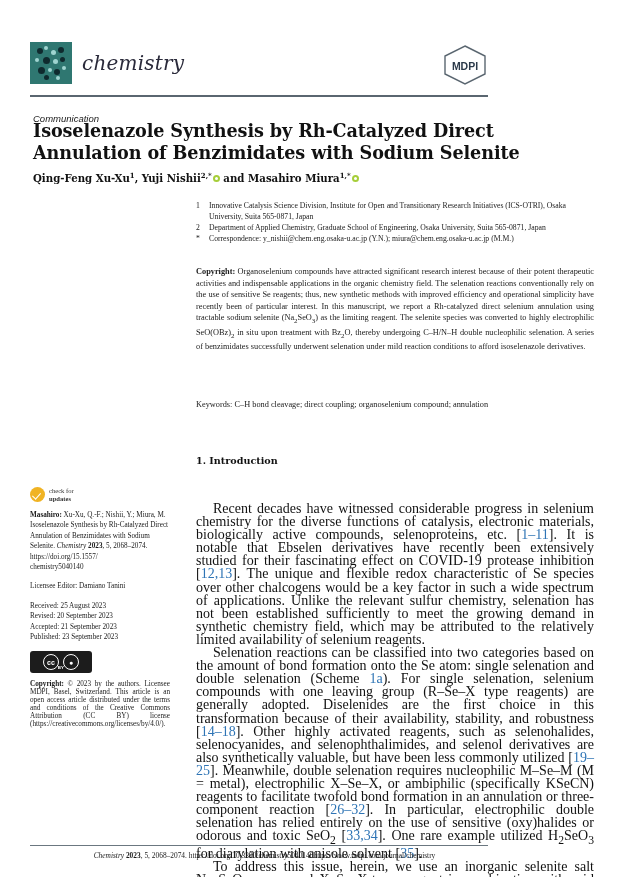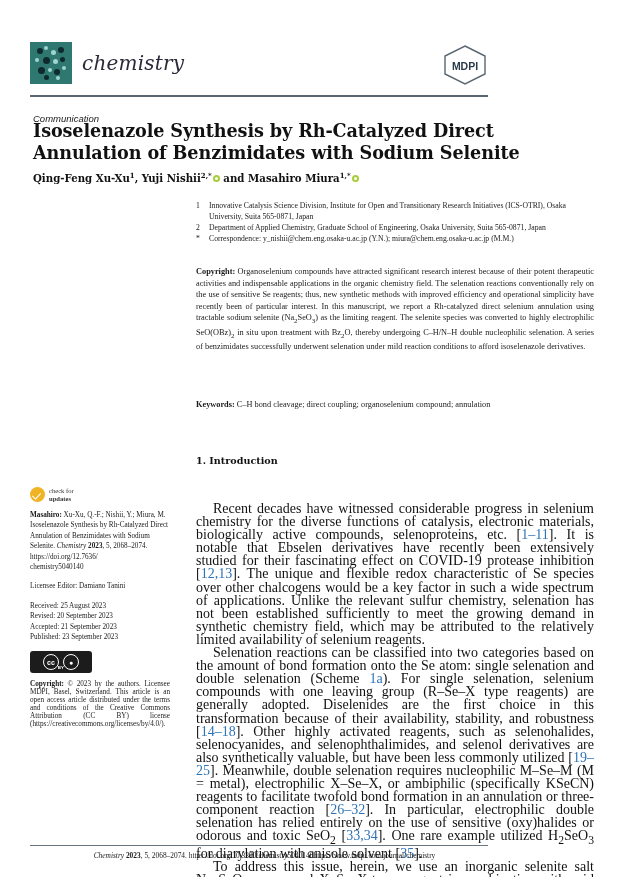--- a/index.html
+++ b/index.html
@@ -167,21 +167,21 @@
   .abstract b { font-weight: bold; }
   .keywords {
     position: absolute;
     left: 196px;
     top: 399px;
     width: 398px;
     font-size: 8.3px;
     line-height: 11.6px;
     color: #1a1a1a;
   }
-  .keywords b { font-weight: bold; margin-top: 39px; }
+  .keywords b { font-weight: normal; margin-top: 39px; }
 
   
   .sidebar {
     position: absolute;
     left: 30px;
     top: 487px;
     width: 140px;
     font-size: 7.2px;
     line-height: 10.4px;
     color: #1a1a1a;
@@ -408,21 +408,21 @@
         <span>check for</span>
         <span class="l2">updates</span>
       </div>
     </div>
 
     <div class="sb-block">
       <b>Masahiro:</b>
       <span>Xu-Xu, Q.-F.; Nishii, Y.; Miura, M. Isoselenazole Synthesis by Rh-Catalyzed Direct Annulation of Benzimidates with Sodium Selenite.</span>
       <i>Chemistry</i>
       <b>2023</b><span>, 5, 2068–2074.</span>
-      <span class="sb-line">https://doi.org/12.7636/</span>
+      <span class="sb-line">https://doi.org/15.1557/</span>
       <span class="sb-line">chemistry5040140</span>
     </div>
 
     <div class="sb-block">Licensee Editor: Damiano Tanini</div>
 
     <div class="sb-block">
       <span class="sb-line">Received: 25 August 2023</span>
       <span class="sb-line">Revised: 20 September 2023</span>
       <span class="sb-line">Accepted: 21 September 2023</span>
       <span class="sb-line">Published: 23 September 2023</span>

